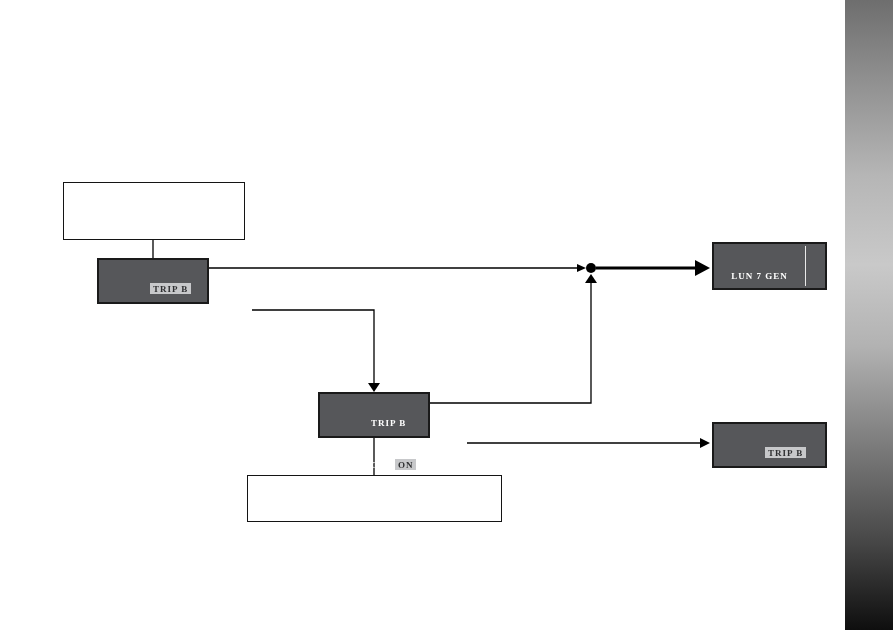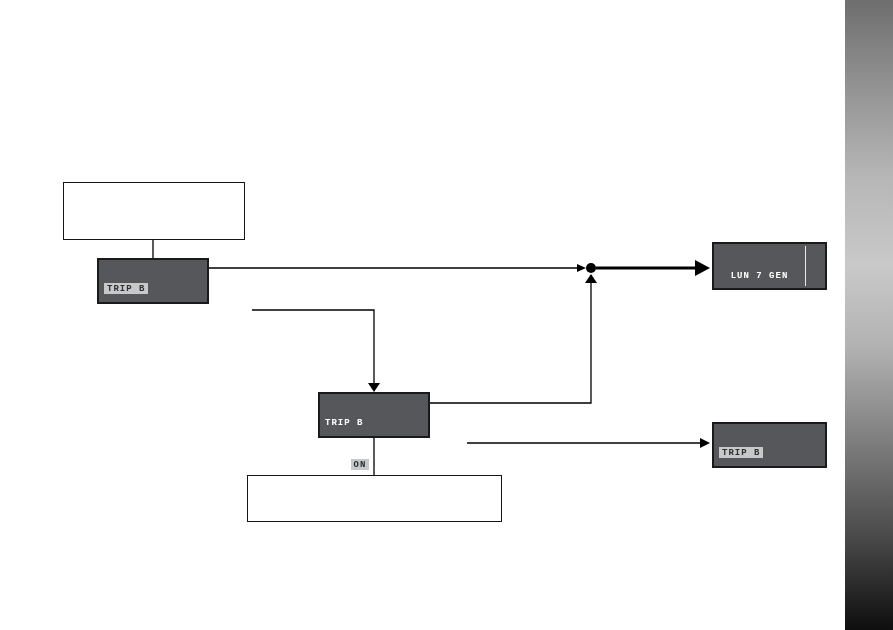--- a/index.html
+++ b/index.html
@@ -44,36 +44,37 @@
   }
   .box-start { left: 63px;  top: 182px; width: 182px; height: 58px; }
   .box-note  { left: 247px; top: 475px; width: 255px; height: 47px; }
 
   .lcd {
     position: absolute;
     background: var(--lcd-background, #56575a);
     border: 2px solid #1a1a1a;
     box-sizing: border-box;
     color: var(--lcd-text, #ffffff);
-    font-family: Liberation Mono, monospace;
+    font-family: Liberation Serif, serif;
     font-size: 9px;
     font-weight: bold;
     letter-spacing: 1px;
     white-space: pre;
   }
   .lcd-menu1 { left: 97px;  top: 258px; width: 112px; height: 46px; }
   .lcd-clock { left: 712px; top: 242px; width: 115px; height: 48px; }
   .lcd-tripb { left: 318px; top: 392px; width: 112px; height: 46px; }
   .lcd-menu2 { left: 712px; top: 422px; width: 115px; height: 46px; }
 
   .lcd .line {
     display: block;
     height: 13px;
     line-height: 13px;
     padding-left: 5px;
+    margin-left: 46px;
   }
   .lcd-menu1 .line:first-child,
   .lcd-menu2 .line:first-child,
   .lcd-tripb .line:first-child { margin-top: 3px; }
 
   .hl {
     background: var(--lcd-highlight, #c7c8ca);
     color: #2e2f31;
     padding: 1px 3px 0 3px;
   }

